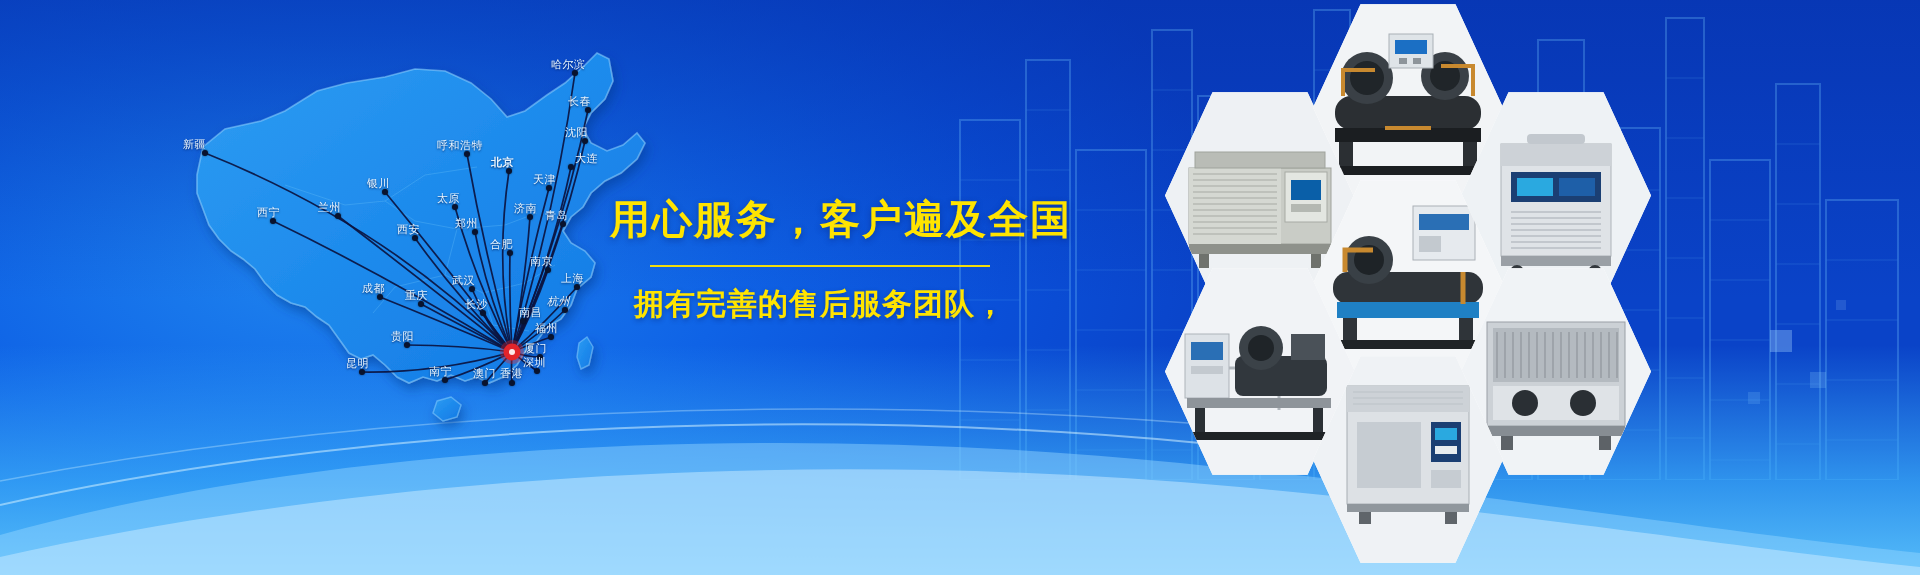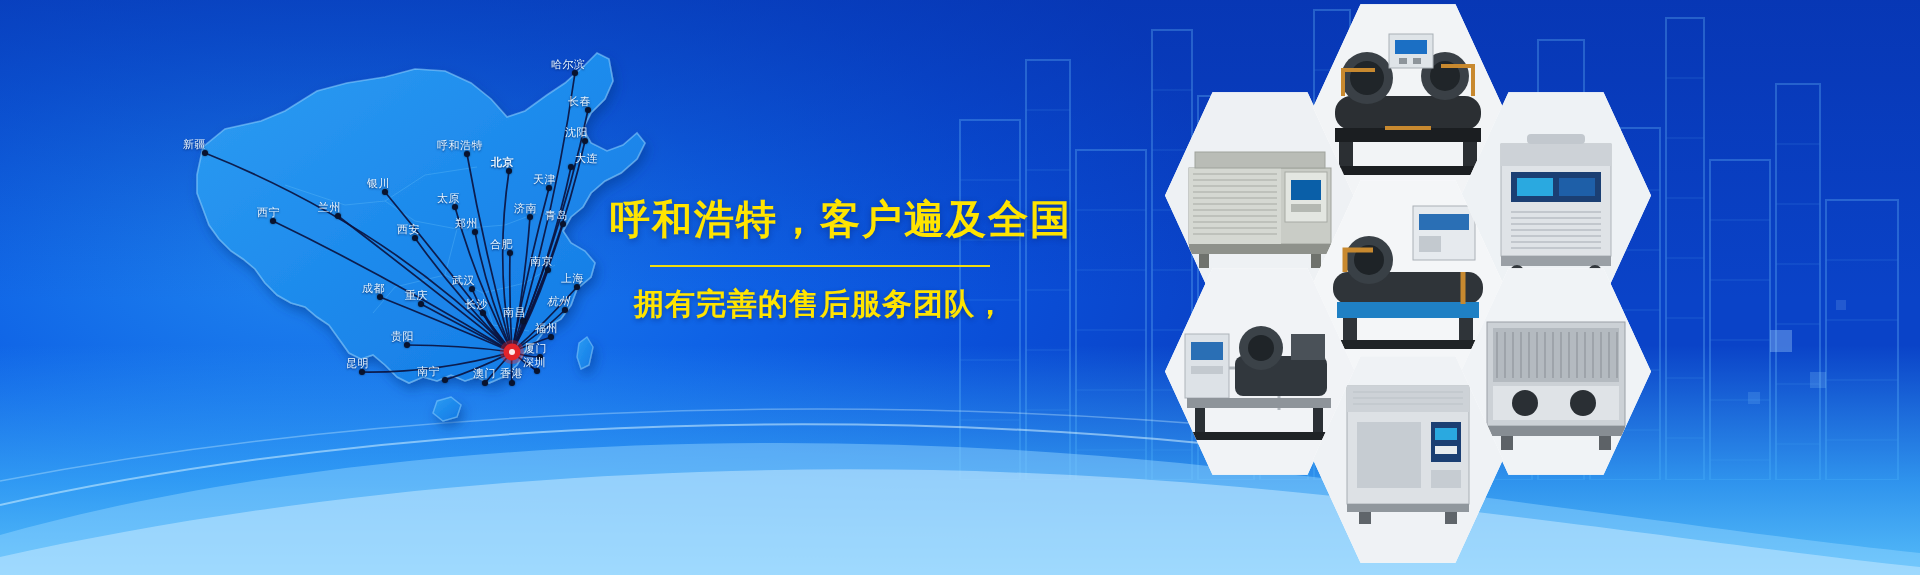--- a/index.html
+++ b/index.html
@@ -285,48 +285,48 @@
         <div class="city" style="left: 462px; top: 270px; font-style: italic;">杭州</div>
         <div class="dot" style="left: 384px; top: 261px;"></div>
         <div class="city" style="left: 367px; top: 249px;">武汉</div>
         <div class="dot" style="left: 395px; top: 285px;"></div>
         <div class="city" style="left: 380px; top: 273px;">长沙</div>
         <div class="dot" style="left: 333px; top: 276px;"></div>
         <div class="city" style="left: 320px; top: 264px;">重庆</div>
         <div class="dot" style="left: 292px; top: 269px;"></div>
         <div class="city" style="left: 277px; top: 257px;">成都</div>
         <div class="dot" style="left: 435px; top: 293px;"></div>
-        <div class="city" style="left: 418px; top: 281px;">南昌</div>
+        <div class="city" style="left: 406px; top: 281px; padding-left: 28px;">南昌</div>
         <div class="dot" style="left: 463px; top: 309px;"></div>
         <div class="city" style="left: 450px; top: 297px;">福州</div>
         <div class="dot" style="left: 452px; top: 329px;"></div>
         <div class="city" style="left: 439px; top: 317px;">厦门</div>
         <div class="dot" style="left: 319px; top: 317px;"></div>
         <div class="city" style="left: 306px; top: 305px;">贵阳</div>
         <div class="dot" style="left: 274px; top: 344px;"></div>
         <div class="city" style="left: 261px; top: 332px;">昆明</div>
         <div class="dot" style="left: 357px; top: 352px;"></div>
-        <div class="city" style="left: 332px; top: 340px;">南宁</div>
+        <div class="city" style="left: 344px; top: 340px;">南宁</div>
         <div class="dot" style="left: 397px; top: 355px;"></div>
         <div class="city" style="left: 388px; top: 342px;">澳门</div>
         <div class="dot" style="left: 424px; top: 355px;"></div>
         <div class="city" style="left: 415px; top: 342px;">香港</div>
         <div class="dot" style="left: 449px; top: 343px;"></div>
         <div class="city" style="left: 438px; top: 331px;">深圳</div>
       </div>
 
     <svg class="hub" style="left:414px;top:314px;" viewBox="0 0 26 26">
       <circle cx="13" cy="13" r="12" fill="#e4252a" opacity=".35"></circle>
       <circle cx="13" cy="13" r="8.5" fill="#e4252a"></circle>
       <circle cx="13" cy="13" r="3" fill="#fff" opacity=".9"></circle>
     </svg>
   </div>
 
   <div class="copy">
-    <div class="headline">呼和浩特，客户遍及全国</div>
+    <div class="headline">用心服务，客户遍及全国</div>
     <div class="rule"></div>
     <div class="sub">拥有完善的售后服务团队，</div>
   </div>
 
   <div class="cluster">
 
     <div class="hex" style="left:0px;top:88px;width:190px;height:215px;">
       <div class="inner"></div>
       <svg class="mach" viewBox="0 0 190 215">
         <rect x="0" y="0" width="190" height="215" fill="#eef1f4"></rect>

